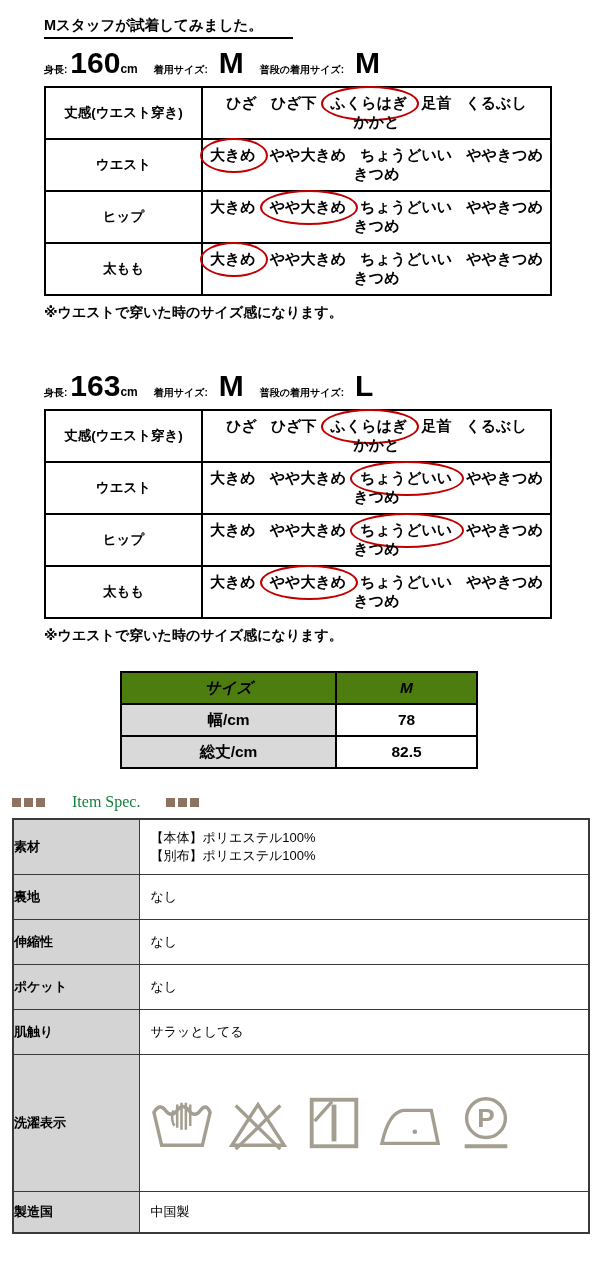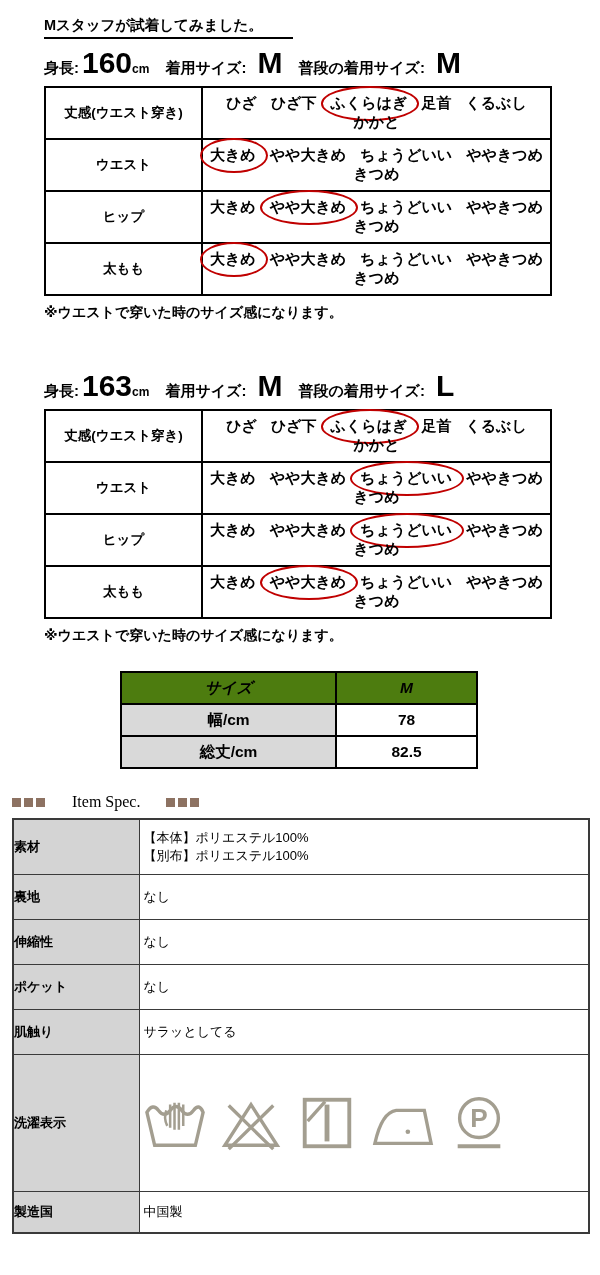--- a/index.html
+++ b/index.html
@@ -18,21 +18,21 @@
     font-weight: bold;
     display: inline-block;
     border-bottom: 2px solid #000;
     padding: 0 30px 2px 0;
   }
   .info-line {
     margin: 9px 0 8px 44px;
     display: flex;
     align-items: baseline;
   }
-  .info-line .lbl-sm { font-size: 15px; font-weight: bold; }
+  .info-line .lbl-sm { font-size: 10px; font-weight: bold; }
   .info-line .big { font-size: 30px; font-weight: bold; line-height: 1; margin-left: 3px; }
   .info-line .unit { font-size: 12px; font-weight: bold; }
   .info-line .gap { width: 16px; }
   .info-line .gap-s { width: 8px; }
 
   
   table.fit {
     margin-left: 44px;
     width: 508px;
     border-collapse: collapse;
@@ -77,39 +77,39 @@
   .spec-header {
     display: flex;
     align-items: center;
     margin: 24px 0 7px 12px;
   }
   .sq-group { display: flex; }
   .sq { width: 9px; height: 9px; background: #8d7262; margin-right: 3px; }
   .spec-title {
     font-family: "Liberation Serif", "DejaVu Serif", serif;
     font-size: 16px;
-    color: #000000;
+    color: #15803d;
     margin: 0 26px 0 24px;
   }
   table.spec {
     margin-left: 12px;
     width: 578px;
     border-collapse: collapse;
     border: 2px solid #3a3a3a;
   }
   table.spec td { border: 1.5px solid #3a3a3a; }
   table.spec td.sl {
     width: 126px;
     background: #d4d4d4;
     text-align: left;
     font-weight: bold;
     font-size: 13px;
   }
   table.spec td.sv {
-    padding: 5px 4px;
+    padding: 5px 11px;
     font-size: 13px;
     white-space: pre-line;
     vertical-align: middle;
   }
   .care-icons { display: flex; align-items: center; gap: 14px; padding: 4px 0; }
   .care-icons svg { display: block; }
 </style>
 </head>
 <body>
 

